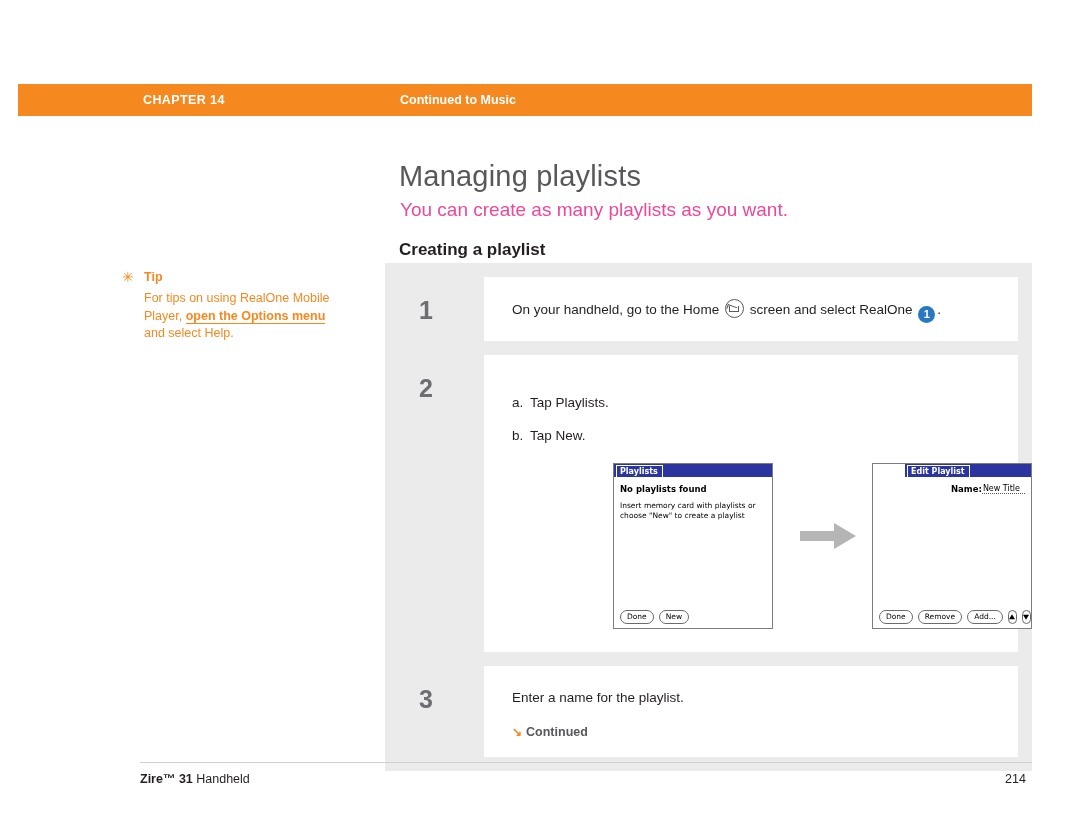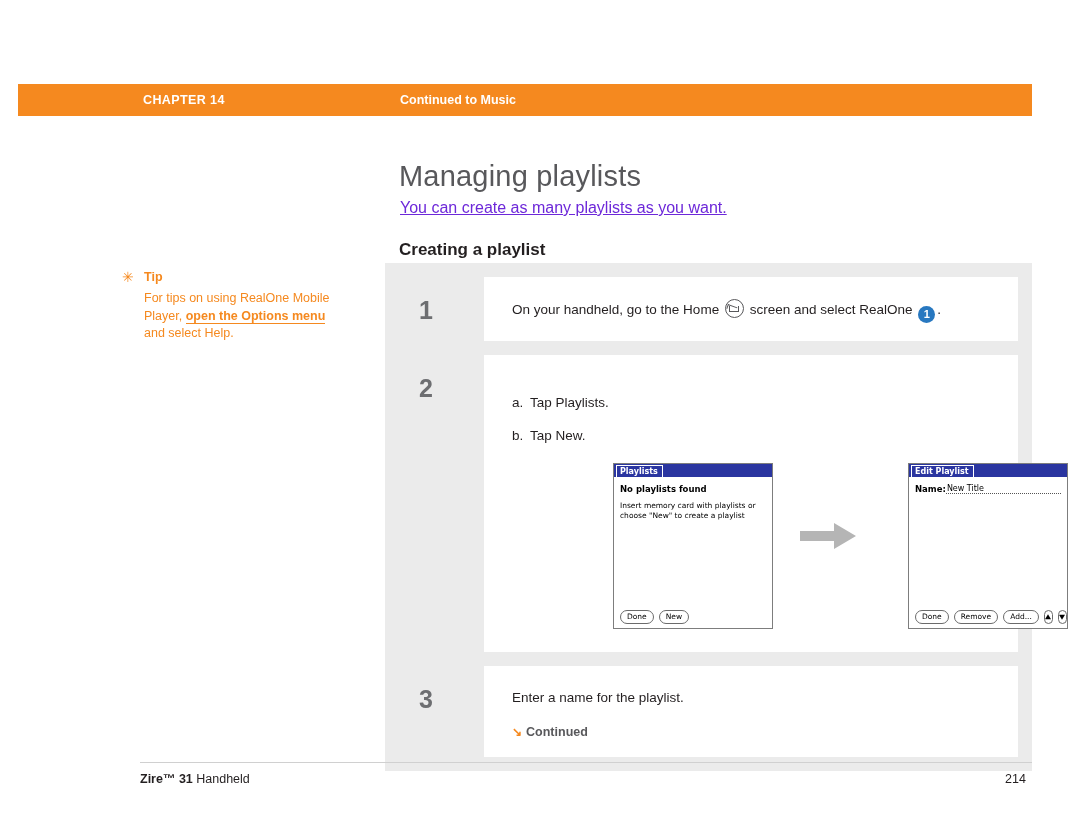--- a/index.html
+++ b/index.html
@@ -49,23 +49,22 @@
     top: 160px;
     font-size: 29px;
     font-weight: normal;
     color: #58585b;
     letter-spacing: 0.2px;
   }
   .page-subtitle {
     position: absolute;
     left: 400px;
     top: 199px;
-    font-size: 16px;
-    color: #6d28d9;
-    text-decoration: underline;
+    font-size: 19px;
+    color: #ec4899;
   }
   .section-title {
     position: absolute;
     left: 399px;
     top: 240px;
     font-size: 17px;
     font-weight: bold;
     color: #231f20;
   }
 
@@ -216,21 +215,21 @@
   .device {
     position: absolute;
     width: 160px;
     height: 166px;
     border: 1.5px solid #7d7d7d;
     background: #ffffff;
     box-sizing: border-box;
     font-family: "DejaVu Sans", sans-serif;
   }
   .device.left { left: 101px; top: 4px; }
-  .device.right { left: 396px; top: 4px; }
+  .device.right { left: 360px; top: 4px; padding-left: 32px; }
   .dev-titlebar {
     height: 13px;
     background: #2a35a0;
     position: relative;
   }
   .dev-tab {
     position: absolute;
     left: 2px;
     top: 1px;
     background: #2a35a0;
@@ -259,20 +258,21 @@
     font-size: 7.5px;
     line-height: 9.5px;
     color: #000000;
   }
   .dev-name-row {
     font-size: 8.5px;
     color: #000000;
     font-weight: bold;
     display: flex;
     align-items: flex-end;
+    margin-left: 40px;
   }
   .dev-name-row .val {
     font-weight: normal;
     font-size: 8px;
     border-bottom: 1px dotted #555;
     flex: 1;
     padding-left: 1px;
     padding-bottom: 0px;
   }
   .dev-buttons {

